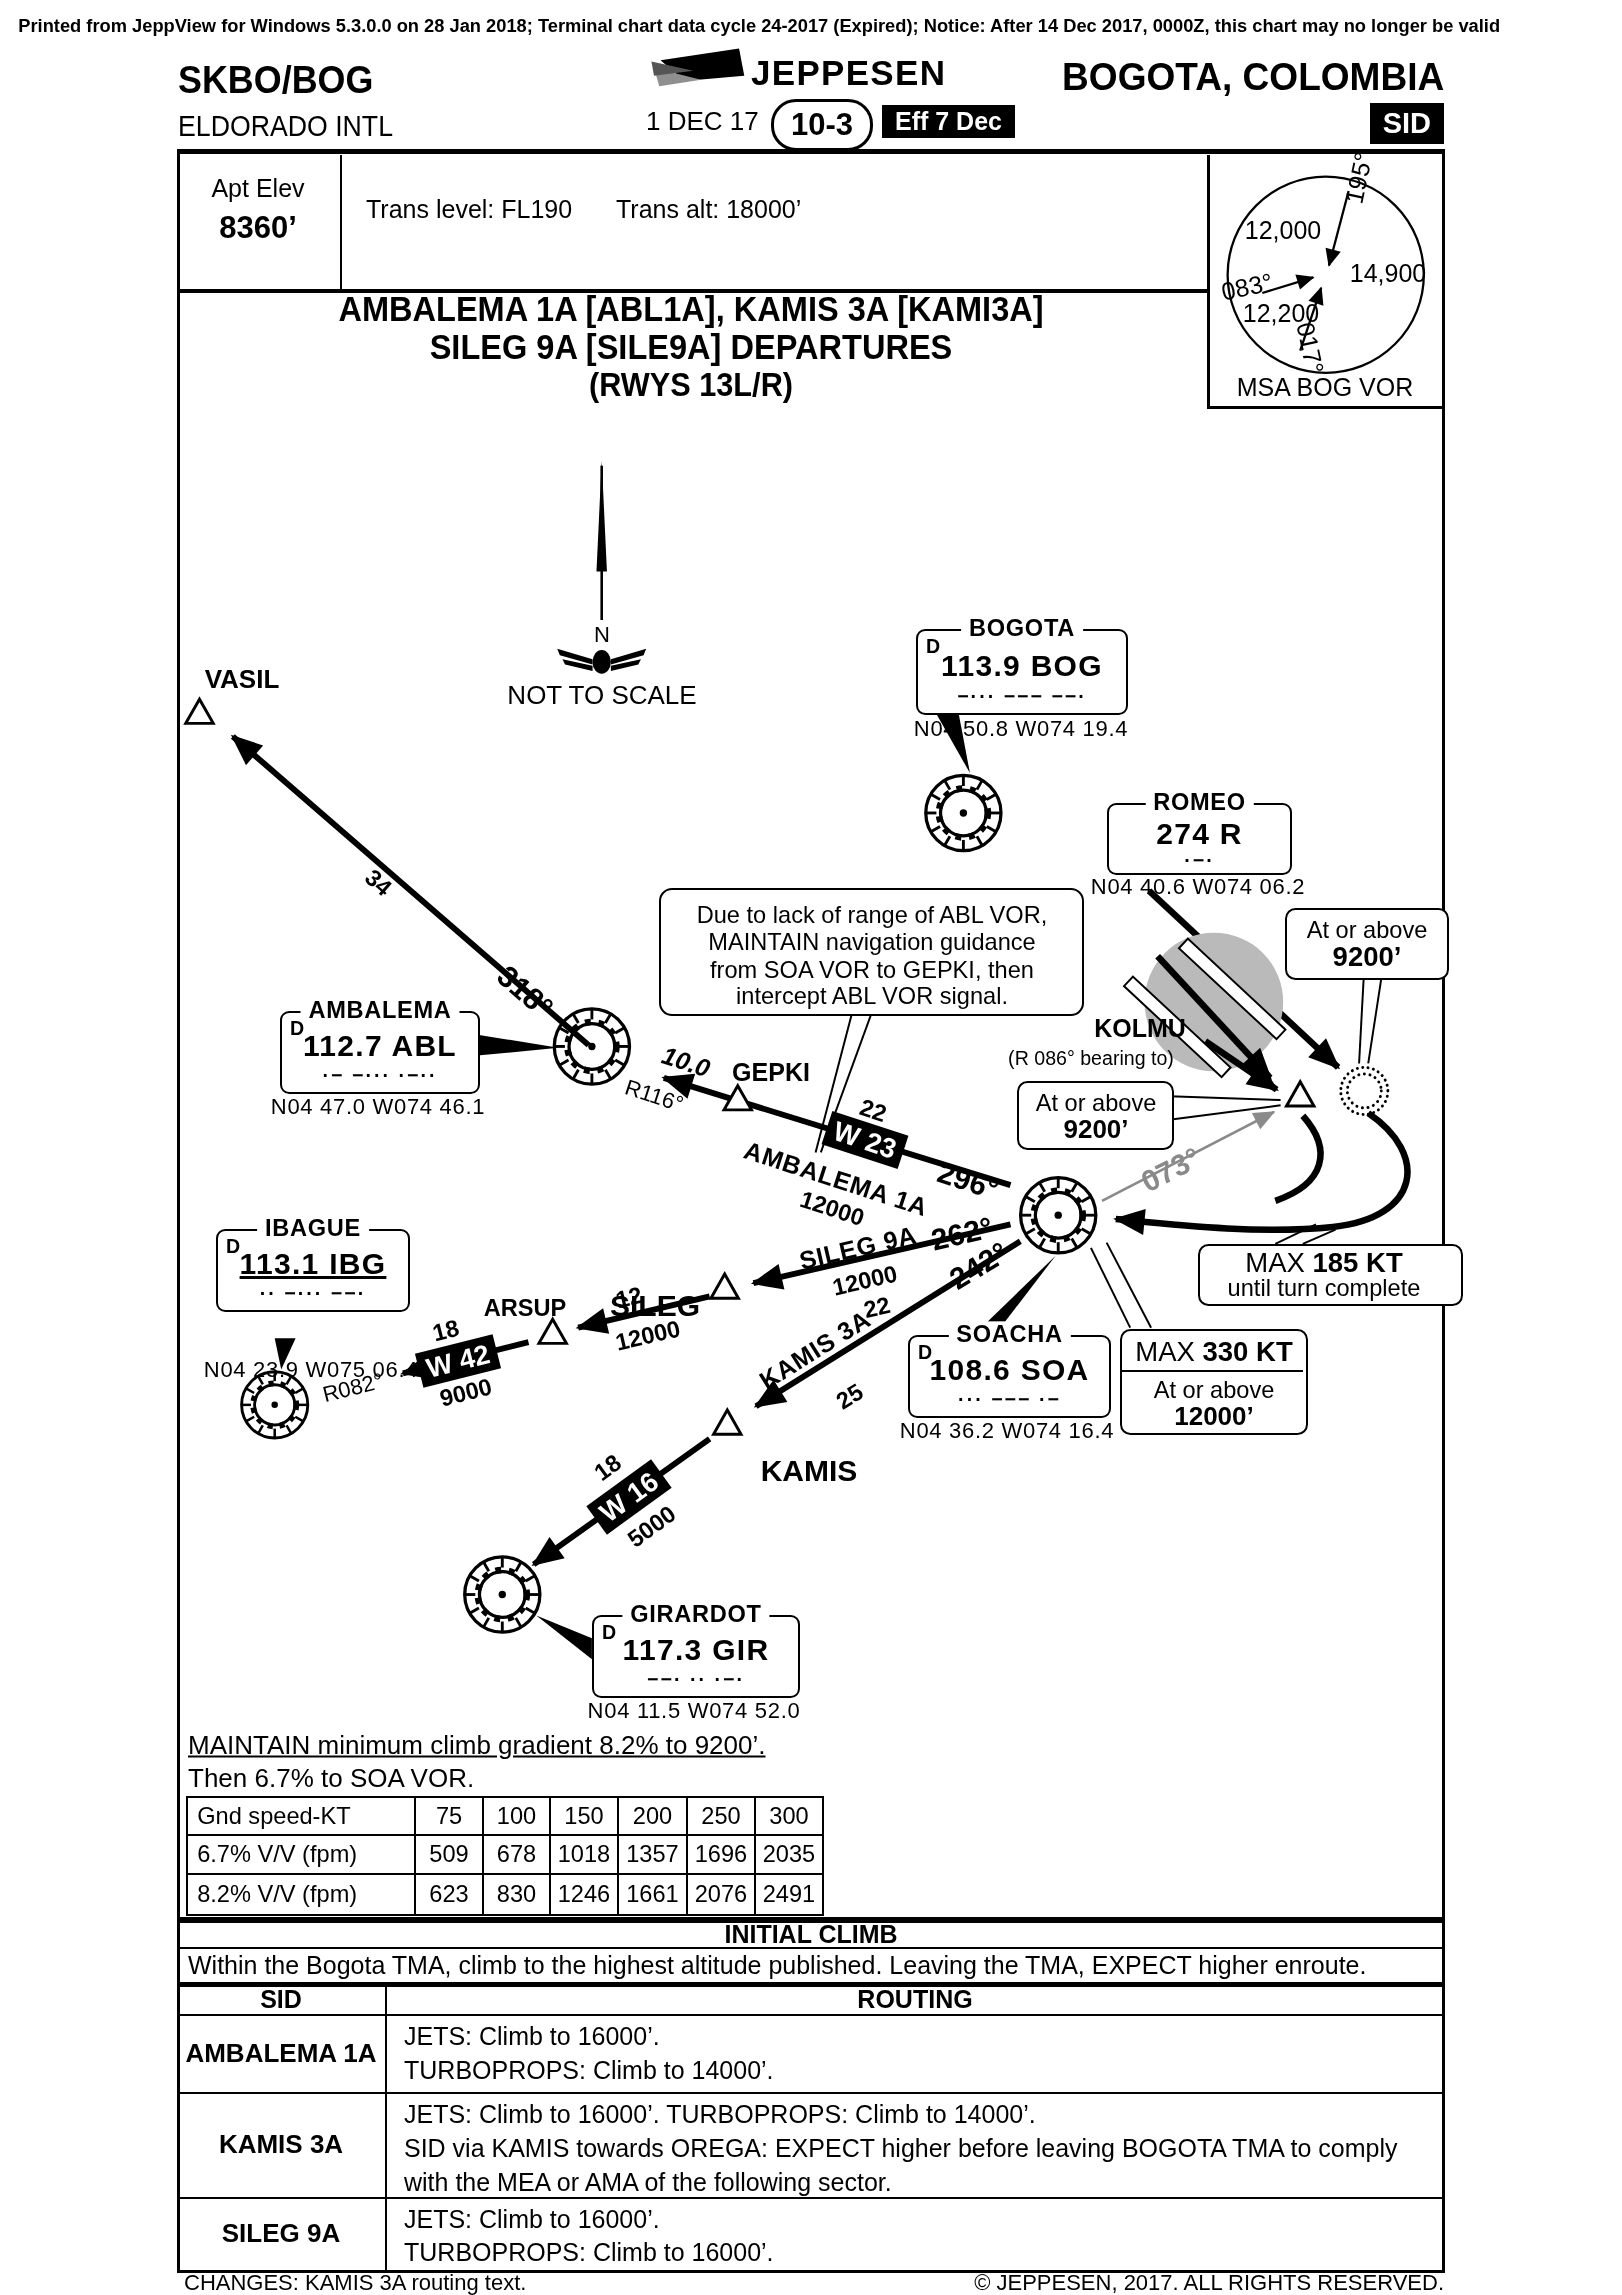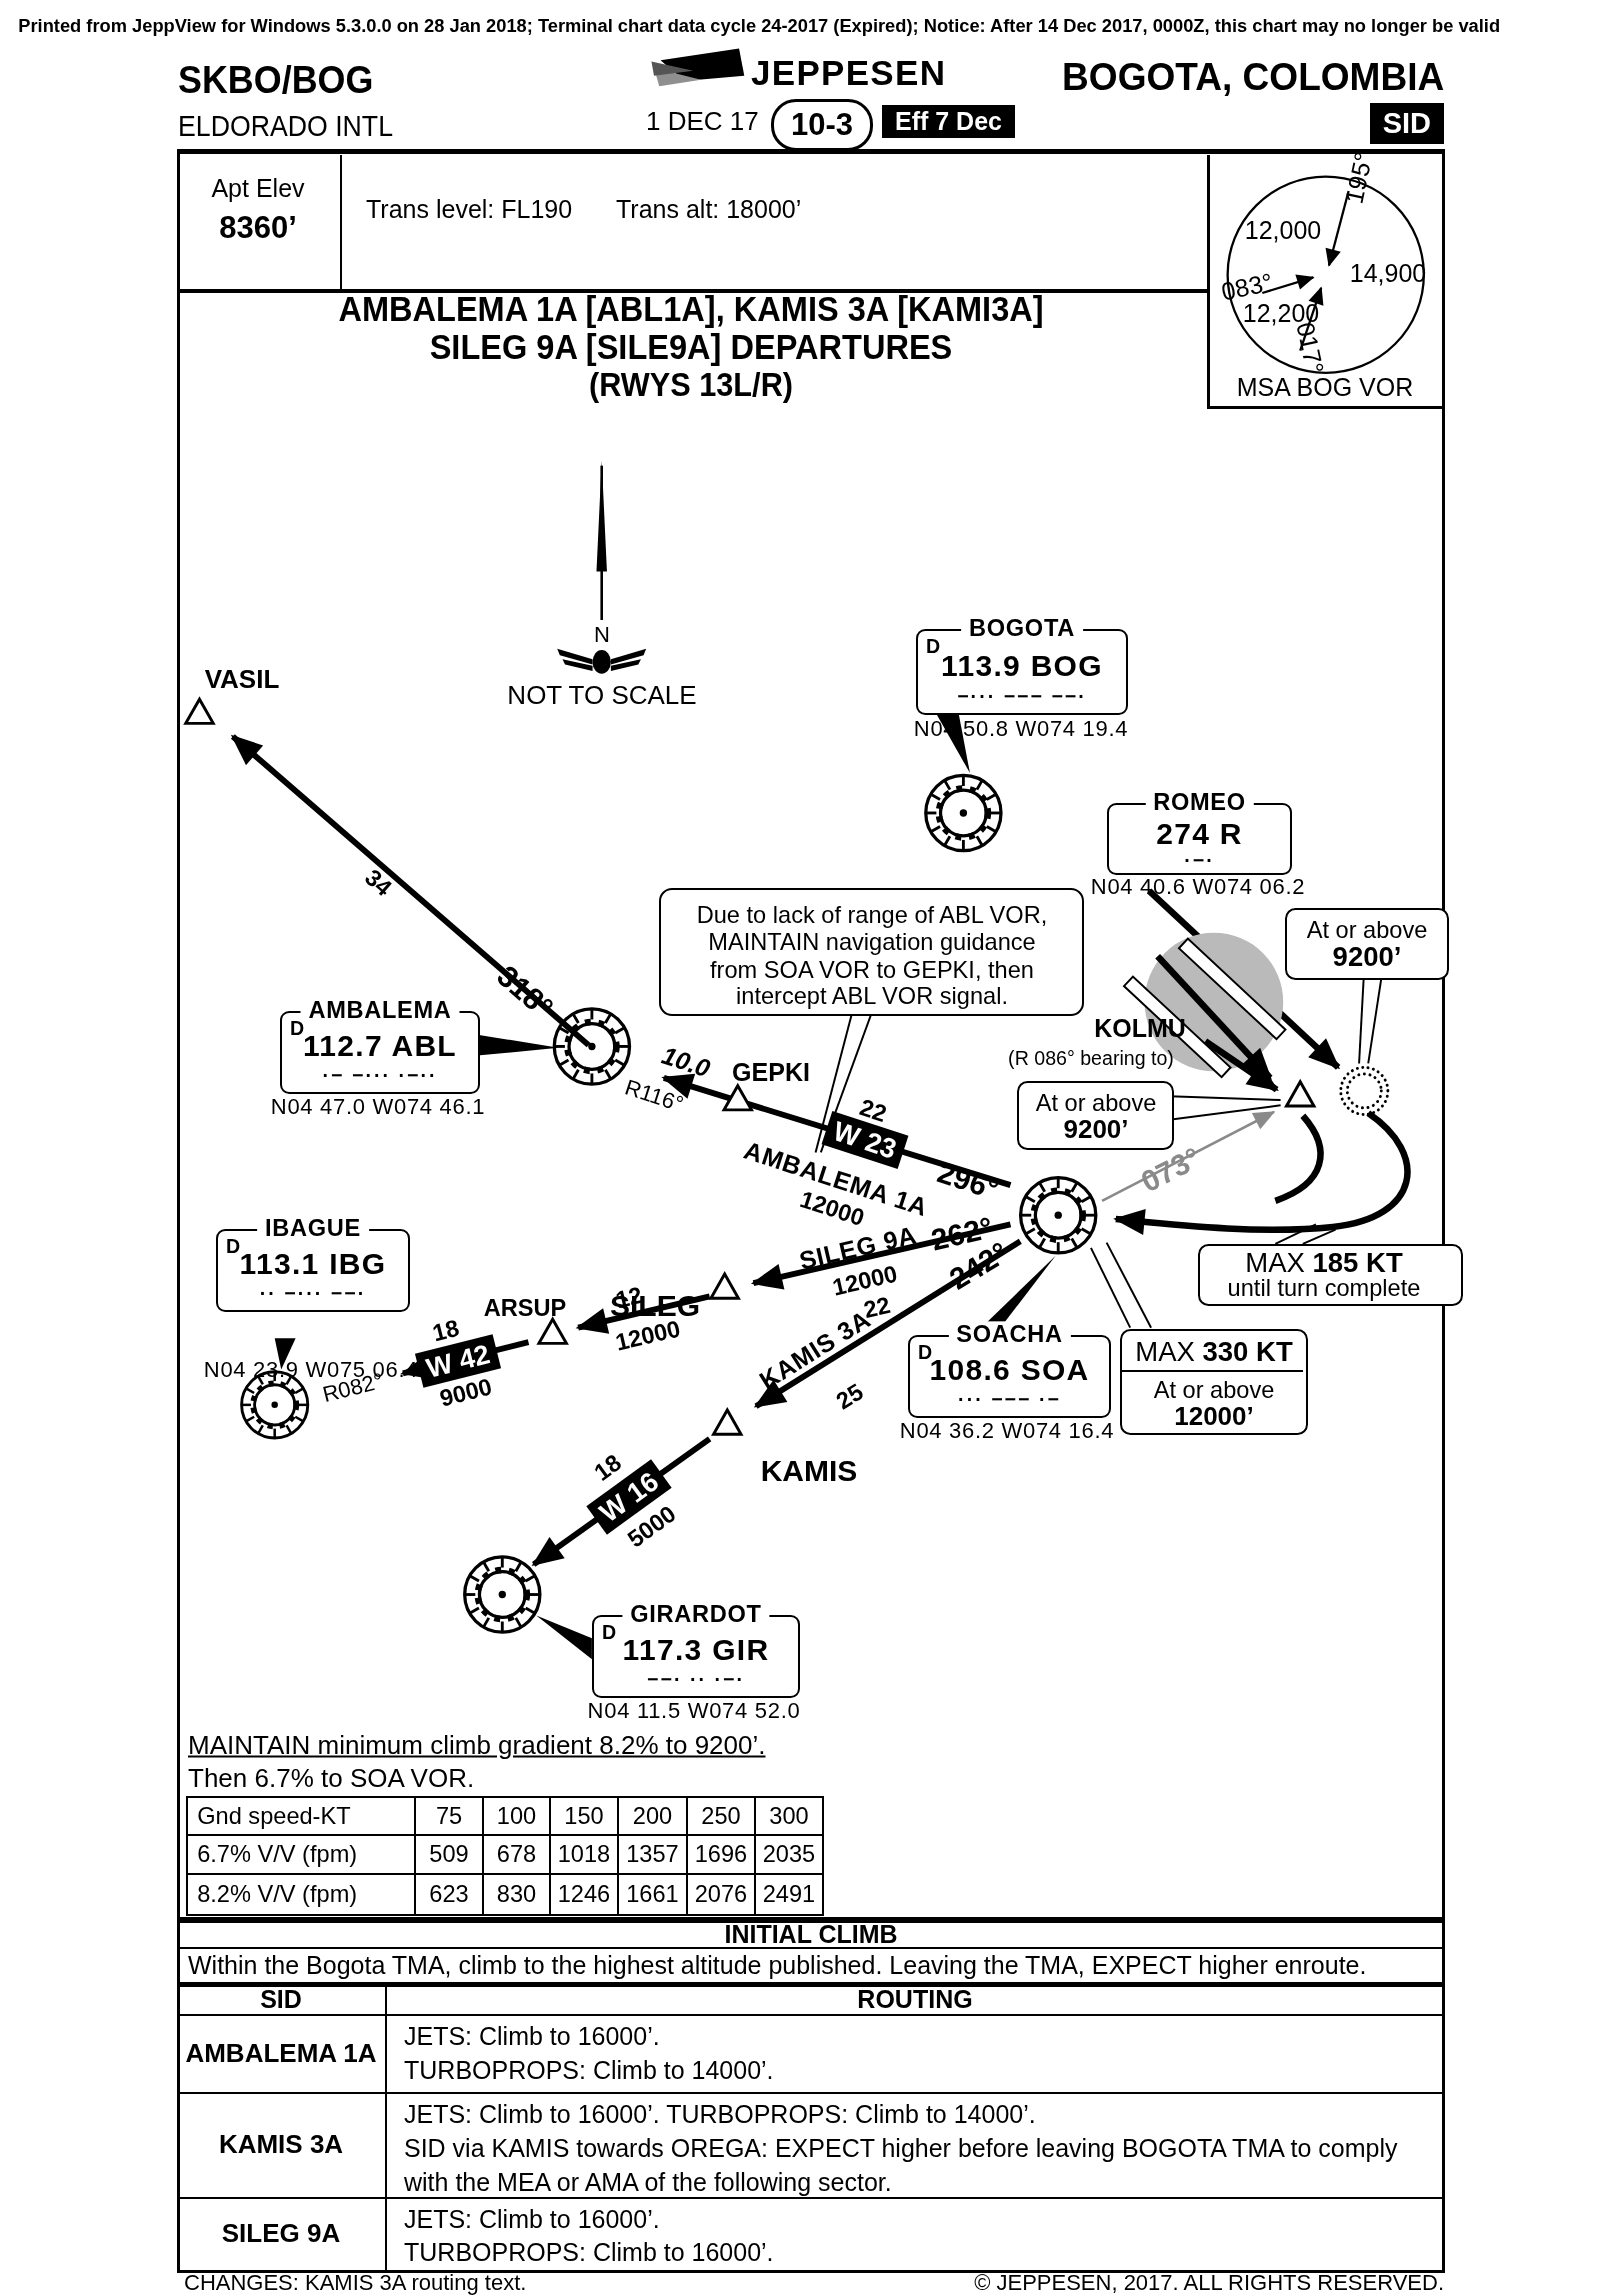--- a/index.html
+++ b/index.html
@@ -292,21 +292,21 @@
   <div class="lbl" style="left:648px;top:1336px;font-size:23.6px;transform:translate(-50%,-50%) rotate(-13deg);">12000</div>
   <div class="lbl" style="left:525px;top:1308px;font-size:23.6px;">ARSUP</div>
   <div class="chip" style="left:458px;top:1361px;width:80px;height:35px;font-size:27.5px;transform:translate(-50%,-50%) rotate(-14deg);">W 42</div>
   <div class="lbl" style="left:446px;top:1331px;font-size:23.6px;transform:translate(-50%,-50%) rotate(-14deg);">18</div>
   <div class="lbl" style="left:466px;top:1393px;font-size:23.6px;transform:translate(-50%,-50%) rotate(-14deg);">9000</div>
   <div class="lbl n" style="left:353px;top:1388px;font-size:22px;transform:translate(-50%,-50%) rotate(-14deg);">R082°</div>
 
   <div class="navbox" style="left:216px;top:1229px;width:190px;height:79px;">
     <div class="nb-name">IBAGUE</div>
     <div class="nb-d">D</div>
-    <div class="nb-freq" style="top:15.7px;">113.1 IBG</div>
+    <div class="nb-freq" style="top:15.7px;text-decoration:underline;">113.1 IBG</div>
     <div class="nb-morse" style="top:51px;">·· −··· −−·</div>
   </div>
   <div class="lbl n" style="left:311px;top:1370px;font-size:22px;letter-spacing:0.7px;">N04 23.9 W075 06.4</div>
 
   <div class="lbl" style="left:979px;top:1266px;font-size:30px;transform:translate(-50%,-50%) rotate(-31deg);">242°</div>
   <div class="lbl" style="left:815px;top:1350px;font-size:25px;transform:translate(-50%,-50%) rotate(-32deg);letter-spacing:0.7px;">KAMIS 3A</div>
   <div class="lbl" style="left:850px;top:1397px;font-size:23.6px;transform:translate(-50%,-50%) rotate(-32deg);">25</div>
   <div class="lbl" style="left:809px;top:1471px;font-size:30px;">KAMIS</div>
 
   <div class="chip" style="left:629px;top:1497px;width:80px;height:35px;font-size:27.5px;transform:translate(-50%,-50%) rotate(-36deg);">W 16</div>

